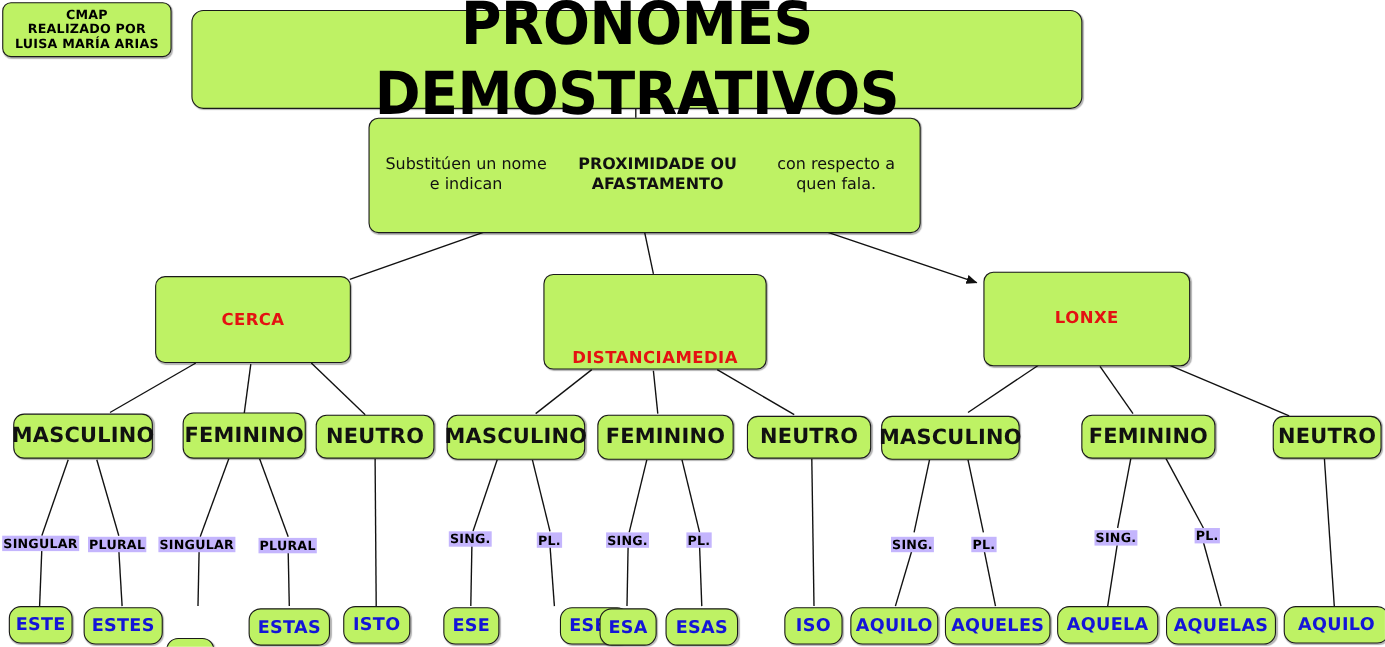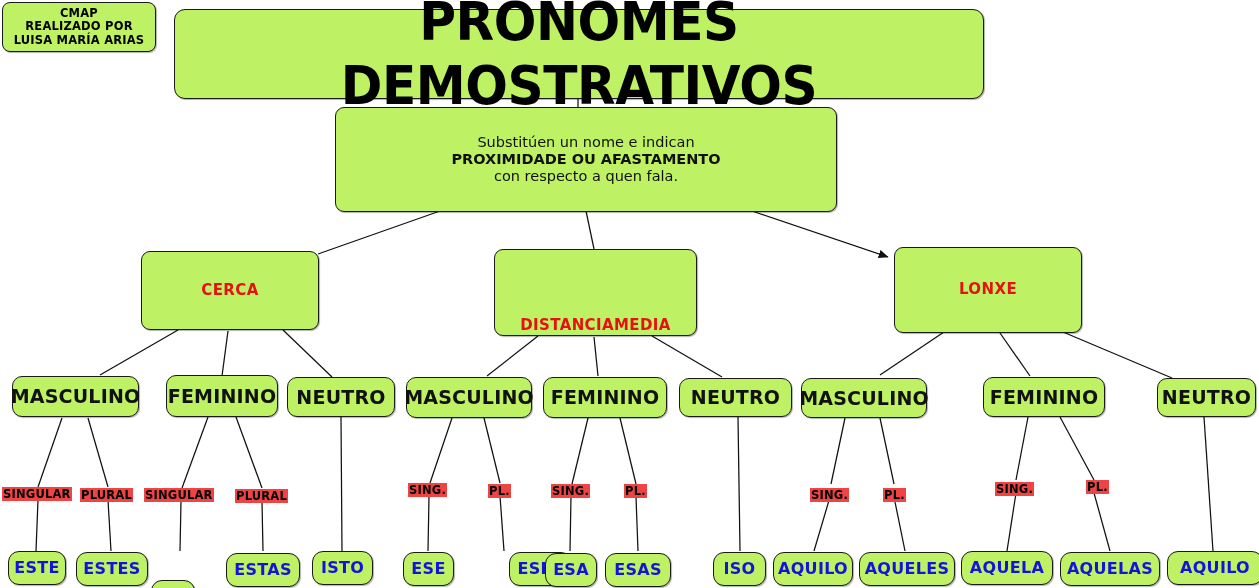--- a/index.html
+++ b/index.html
@@ -58,21 +58,21 @@
     transform-origin: center;
   }
   .node-title span {
     display: block;
     transform: scaleX(0.93);
   }
   .node-desc {
     font-size: 14.5px;
     color: #111;
     padding: 4px 10px;
-    flex-direction: column;
+    flex-direction: row;
   }
   .node-desc .strong {
     font-weight: bold;
     font-size: 14.5px;
   }
   .node-cat {
     font-weight: bold;
     font-size: 15px;
     color: #e41212;
     letter-spacing: 0.4px;
@@ -89,21 +89,21 @@
     font-size: 16px;
     color: #1414d8;
     letter-spacing: 0.3px;
     border-radius: 11px;
   }
   .lbl {
     position: absolute;
     font-weight: bold;
     font-size: 11.5px;
     color: #000;
-    background: #ef4444;
+    background: #c4b5fd;
     white-space: nowrap;
     letter-spacing: 0.2px;
     padding: 0 1px;
   }
 </style>
 </head>
 <body>
 
 <div id="canvas">
 

